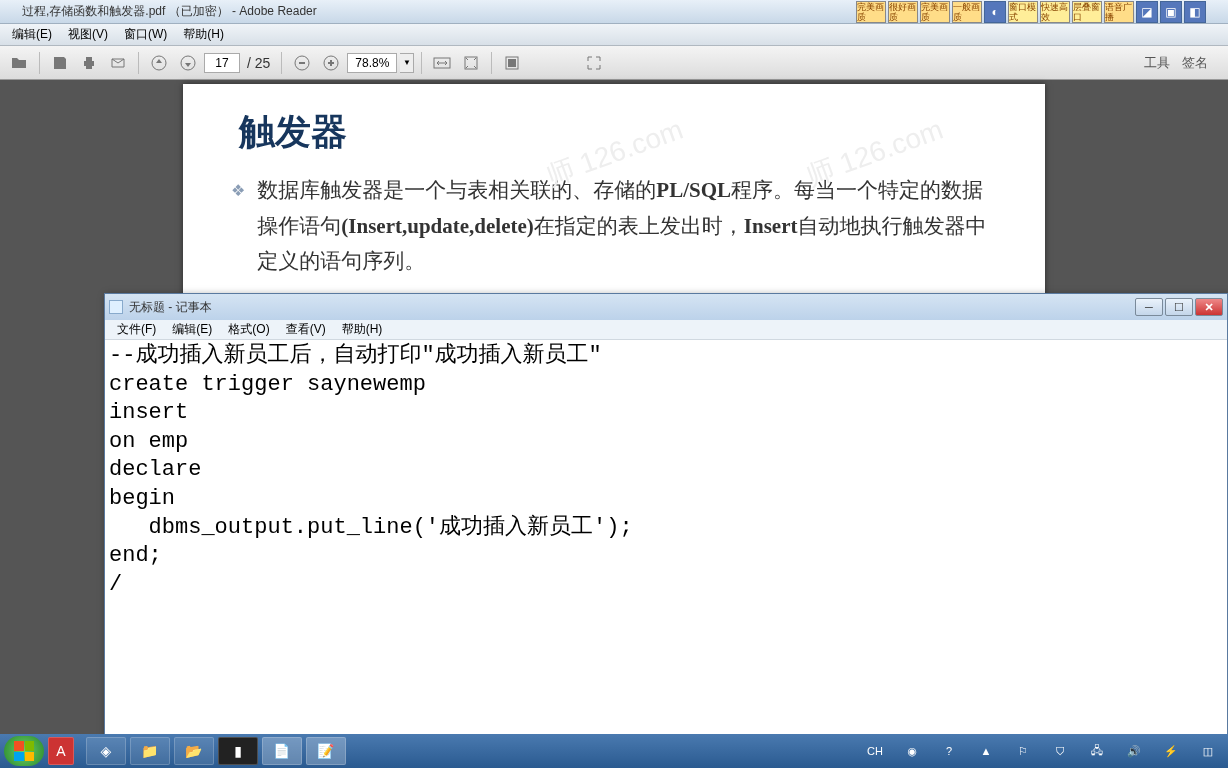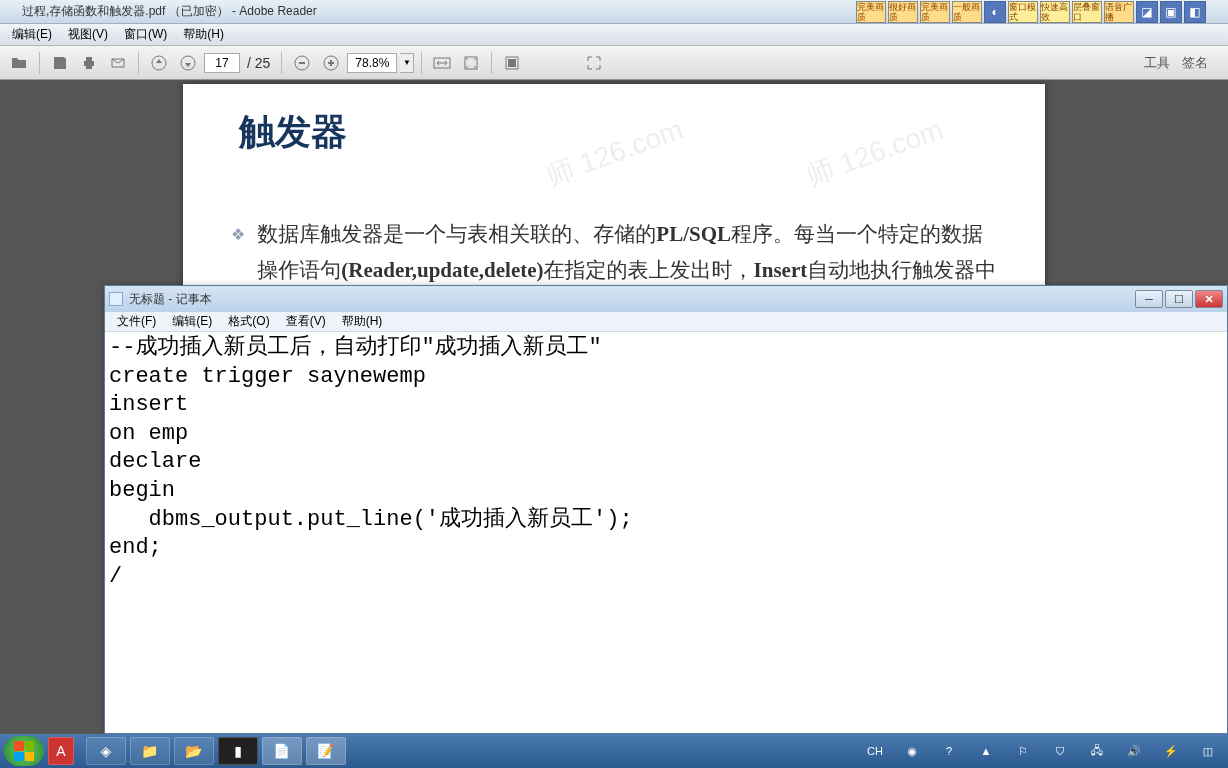--- a/index.html
+++ b/index.html
@@ -25,29 +25,29 @@
 .page-input { width: 36px; height: 20px; text-align: center; border: 1px solid #aaa; font-size: 12px; }
 .page-total { font-size: 14px; color: #333; padding: 0 4px; }
 .zoom-input { width: 50px; height: 20px; text-align: center; border: 1px solid #aaa; font-size: 12px; }
 .zoom-dd { width: 14px; height: 20px; border: 1px solid #aaa; border-left: none; background: #eee; display: flex; align-items: center; justify-content: center; font-size: 8px; cursor: pointer; }
 .tb-right { margin-left: auto; display: flex; gap: 12px; padding-right: 14px; font-size: 13px; color: #555; }
 .tb-right span { cursor: pointer; }
 
 
 .pdf-area { position: relative; background: #555; height: 654px; display: flex; justify-content: center; }
 .pdf-page { width: 862px; background: #fff; margin-top: 4px; padding: 24px 48px; position: relative; box-shadow: 0 0 6px rgba(0,0,0,0.5); }
-.pdf-heading { font-size: 36px; font-weight: bold; color: #17365d; font-family: Liberation Mono, monospace; margin-bottom: 60px; margin-left: 8px; }
+.pdf-heading { font-size: 36px; font-weight: bold; color: #17365d; font-family: Liberation Mono, monospace; margin-bottom: 16px; margin-left: 8px; }
 .pdf-body { font-size: 21px; line-height: 1.7; color: #333; display: flex; }
 .bullet { color: #8a9db5; margin-right: 12px; font-size: 16px; padding-top: 4px; }
 .pdf-text { font-family: "SimSun", serif; }
 .pdf-text b { font-weight: bold; }
 .watermark { position: absolute; color: #eee; font-size: 28px; transform: rotate(-20deg); pointer-events: none; }
 
 
-.notepad { position: absolute; left: 104px; top: 285px; width: 1124px; height: 449px; background: #fff; border: 1px solid #5a7aa0; box-shadow: 2px 2px 8px rgba(0,0,0,0.4); display: flex; flex-direction: column; justify-content: center; }
+.notepad { position: absolute; left: 104px; top: 293px; width: 1124px; height: 449px; background: #fff; border: 1px solid #5a7aa0; box-shadow: 2px 2px 8px rgba(0,0,0,0.4); display: flex; flex-direction: column; justify-content: center; }
 .np-titlebar { height: 26px; background: linear-gradient(to bottom, #d5e4f3, #bcd2ea); display: flex; align-items: center; padding: 0 4px; font-size: 12px; color: #333; }
 .np-title-icon { width: 14px; height: 14px; background: #dff0ff; border: 1px solid #88aacc; margin-right: 6px; }
 .np-title { flex: 1; }
 .np-winbtns { display: flex; }
 .np-winbtn { width: 28px; height: 18px; border: 1px solid #7a8a9a; background: linear-gradient(to bottom, #eaf2fb, #c4d6ea); margin-left: 2px; display: flex; align-items: center; justify-content: center; font-size: 11px; cursor: pointer; border-radius: 2px; }
 .np-winbtn.close { background: linear-gradient(to bottom, #e88, #c33); color: #fff; font-weight: bold; }
 .np-menubar { height: 20px; background: #edf3f9; display: flex; align-items: center; padding: 0 4px; font-size: 12px; border-bottom: 1px solid #d0d8e0; }
 .np-menu-item { padding: 1px 8px; cursor: pointer; }
 .np-content { flex: 1; padding: 2px 4px; font-family: "SimSun", "Courier New", monospace; font-size: 22px; line-height: 1.3; color: #000; white-space: pre; overflow: auto; }
 
@@ -173,21 +173,21 @@
   </div>
 </div>
 
 <div class="pdf-area">
   <div class="pdf-page">
     <div class="watermark" style="top:50px;left:360px">师 126.com</div>
     <div class="watermark" style="top:50px;left:620px">师 126.com</div>
     <div class="pdf-heading">触发器</div>
     <div class="pdf-body">
       <span class="bullet">❖</span>
-      <span class="pdf-text">数据库触发器是一个与表相关联的、存储的<b>PL/SQL</b>程序。每当一个特定的数据操作语句<b>(Reader,update,delete)</b>在指定的表上发出时，<b>Insert</b>自动地执行触发器中定义的语句序列。</span>
+      <span class="pdf-text">数据库触发器是一个与表相关联的、存储的<b>PL/SQL</b>程序。每当一个特定的数据操作语句<b>(Insert,update,delete)</b>在指定的表上发出时，<b>Insert</b>自动地执行触发器中定义的语句序列。</span>
     </div>
   </div>
 </div>
 
 <div class="notepad">
   <div class="np-titlebar">
     <div class="np-title-icon"></div>
     <span class="np-title">无标题 - 记事本</span>
     <div class="np-winbtns">
       <div class="np-winbtn">─</div>

